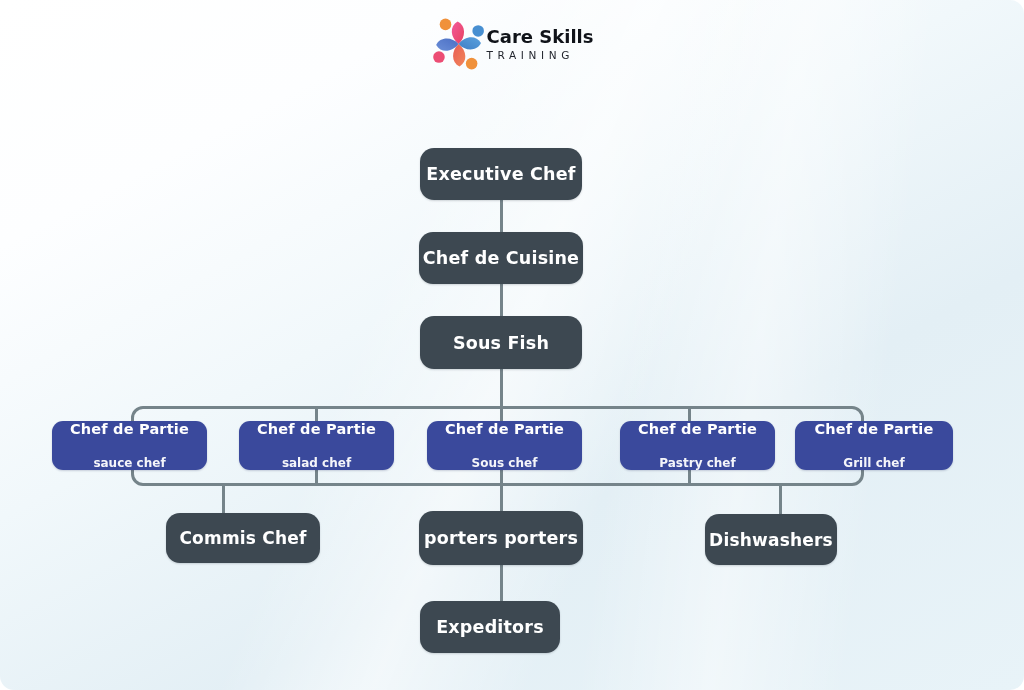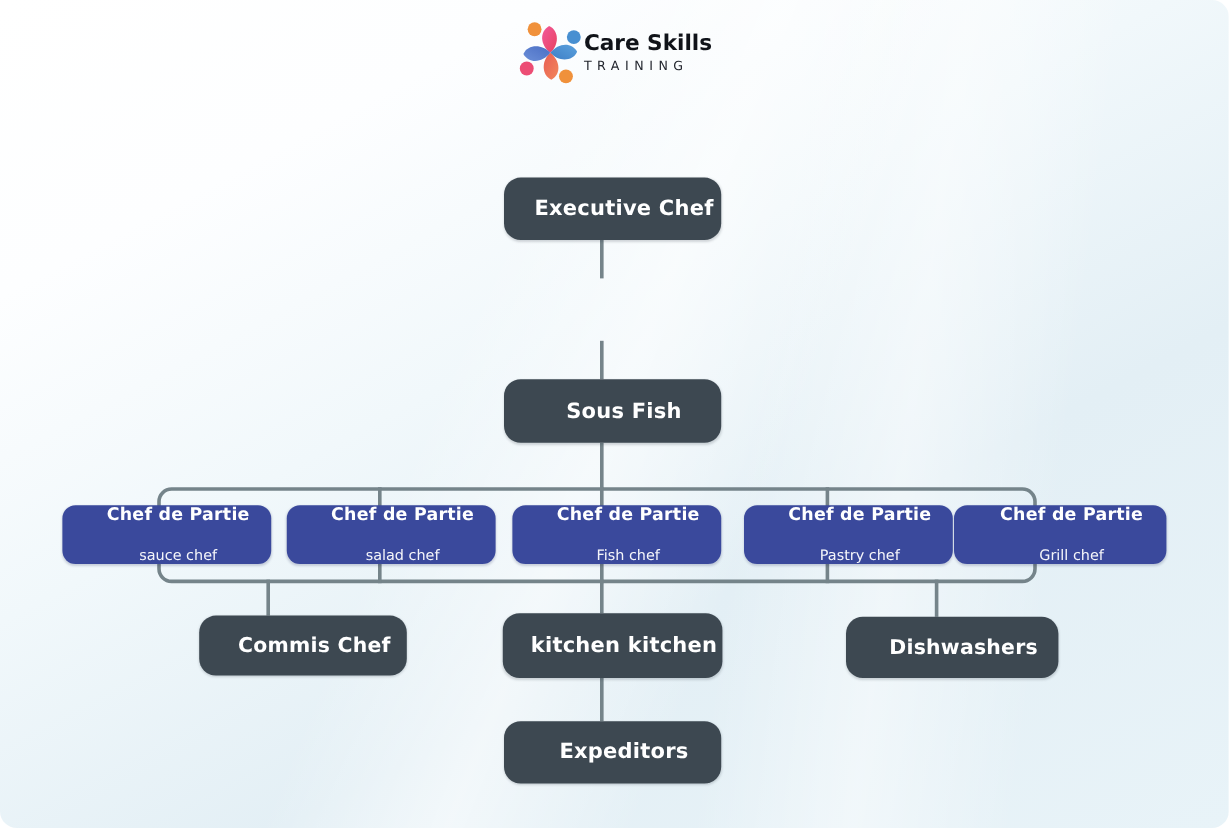--- a/index.html
+++ b/index.html
@@ -21,40 +21,40 @@
   .brand svg{display:block;}
   .brand-name{font-size:18px;font-weight:700;color:#101319;line-height:1.15;}
   .brand-tagline{font-size:10.5px;font-weight:400;letter-spacing:4.6px;color:#23262e;margin-top:2px;}
   
   .vline{position:absolute;width:3px;background:#75848a;z-index:1;}
   .group-frame{position:absolute;left:131px;top:406px;width:733px;height:80px;
     border:3px solid #75848a;border-radius:12px;box-sizing:border-box;
     background:transparent;z-index:1;}
   
   .box{position:absolute;display:flex;align-items:center;justify-content:center;
-    color:#ffffff;z-index:2;white-space:nowrap;padding-left:19px;}
+    color:#ffffff;z-index:2;white-space:nowrap;}
   .box.dark{background:#3d4851;border-radius:14px;font-weight:700;font-size:17.5px;
     letter-spacing:.2px;box-shadow:0 1px 2px rgba(30,40,50,.18);}
   .box.blue{background:#3a499c;border-radius:11px;flex-direction:column;gap:19px;
     box-shadow:0 1px 2px rgba(30,40,90,.2);}
   .blue .t{font-size:14.5px;font-weight:700;letter-spacing:.2px;}
-  .blue .s{font-size:12px;font-weight:400;opacity:.95;}
+  .blue .s{font-size:12px;font-weight:700;opacity:.95;}
   
   #n-exec   {left:420px;top:148px;width:162px;height:52px;}
   #n-cuisine{left:419px;top:232px;width:164px;height:52px;}
   #n-sous   {left:420px;top:316px;width:162px;height:53px;}
   #n-p1{left:52px; top:421px;width:155px;height:49px;}
   #n-p2{left:239px;top:421px;width:155px;height:49px;}
   #n-p3{left:427px;top:421px;width:155px;height:49px;}
   #n-p4{left:620px;top:421px;width:155px;height:49px;}
   #n-p5{left:795px;top:421px;width:158px;height:49px;}
   #n-commis {left:146px;top:513px;width:154px;height:50px;font-size:17px;margin-left:20px;}
   #n-porters{left:419px;top:511px;width:164px;height:54px;}
-  #n-dish   {left:705px;top:514px;width:158px;height:51px;font-size:17px;}
-  #n-exped  {left:420px;top:601px;width:162px;height:52px;}
+  #n-dish   {left:705px;top:514px;width:132px;height:51px;font-size:17px;}
+  #n-exped  {left:420px;top:601px;width:140px;height:52px;}
   
   #l-exec-cuisine{left:500px;top:200px;height:32px;}
   #l-cuisine-sous{left:500px;top:284px;height:32px;}
   #l-sous-grid   {left:500px;top:369px;height:39px;}
   #l-salad {left:315px;top:406px;height:80px;}
   #l-fish  {left:500px;top:406px;height:80px;}
   #l-pastry{left:688px;top:406px;height:80px;}
   #l-commis {left:222px;top:483px;height:30px;}
   #l-porters{left:500px;top:483px;height:28px;}
   #l-dish   {left:779px;top:483px;height:31px;}
@@ -117,41 +117,42 @@
   <div class="group-frame"></div>
   <div class="vline" id="l-salad"></div>
   <div class="vline" id="l-fish"></div>
   <div class="vline" id="l-pastry"></div>
   <div class="vline" id="l-commis"></div>
   <div class="vline" id="l-porters"></div>
   <div class="vline" id="l-dish"></div>
   <div class="vline" id="l-exped"></div>
 
   <div class="box dark" id="n-exec">Executive Chef</div>
+  <div class="box dark" id="n-cuisine">Chef de Cuisine</div>
   <div class="box dark" id="n-sous">Sous Fish</div>
 
   <div class="box blue" id="n-p1">
     <span class="t">Chef de Partie</span>
     <span class="s">sauce chef</span>
   </div>
   <div class="box blue" id="n-p2">
     <span class="t">Chef de Partie</span>
     <span class="s">salad chef</span>
   </div>
   <div class="box blue" id="n-p3">
     <span class="t">Chef de Partie</span>
-    <span class="s">Fish chef</span>
+    <span class="s">Sous chef</span>
   </div>
   <div class="box blue" id="n-p4">
     <span class="t">Chef de Partie</span>
     <span class="s">Pastry chef</span>
   </div>
   <div class="box blue" id="n-p5">
     <span class="t">Chef de Partie</span>
     <span class="s">Grill chef</span>
   </div>
 
   <div class="box dark" id="n-commis">Commis Chef</div>
-  <div class="box dark" id="n-porters">kitchen kitchen</div>
+  <div class="box dark" id="n-porters">porters porters</div>
   <div class="box dark" id="n-dish">Dishwashers</div>
   <div class="box dark" id="n-exped">Expeditors</div>
 
 </div>
 
 </body></html>

